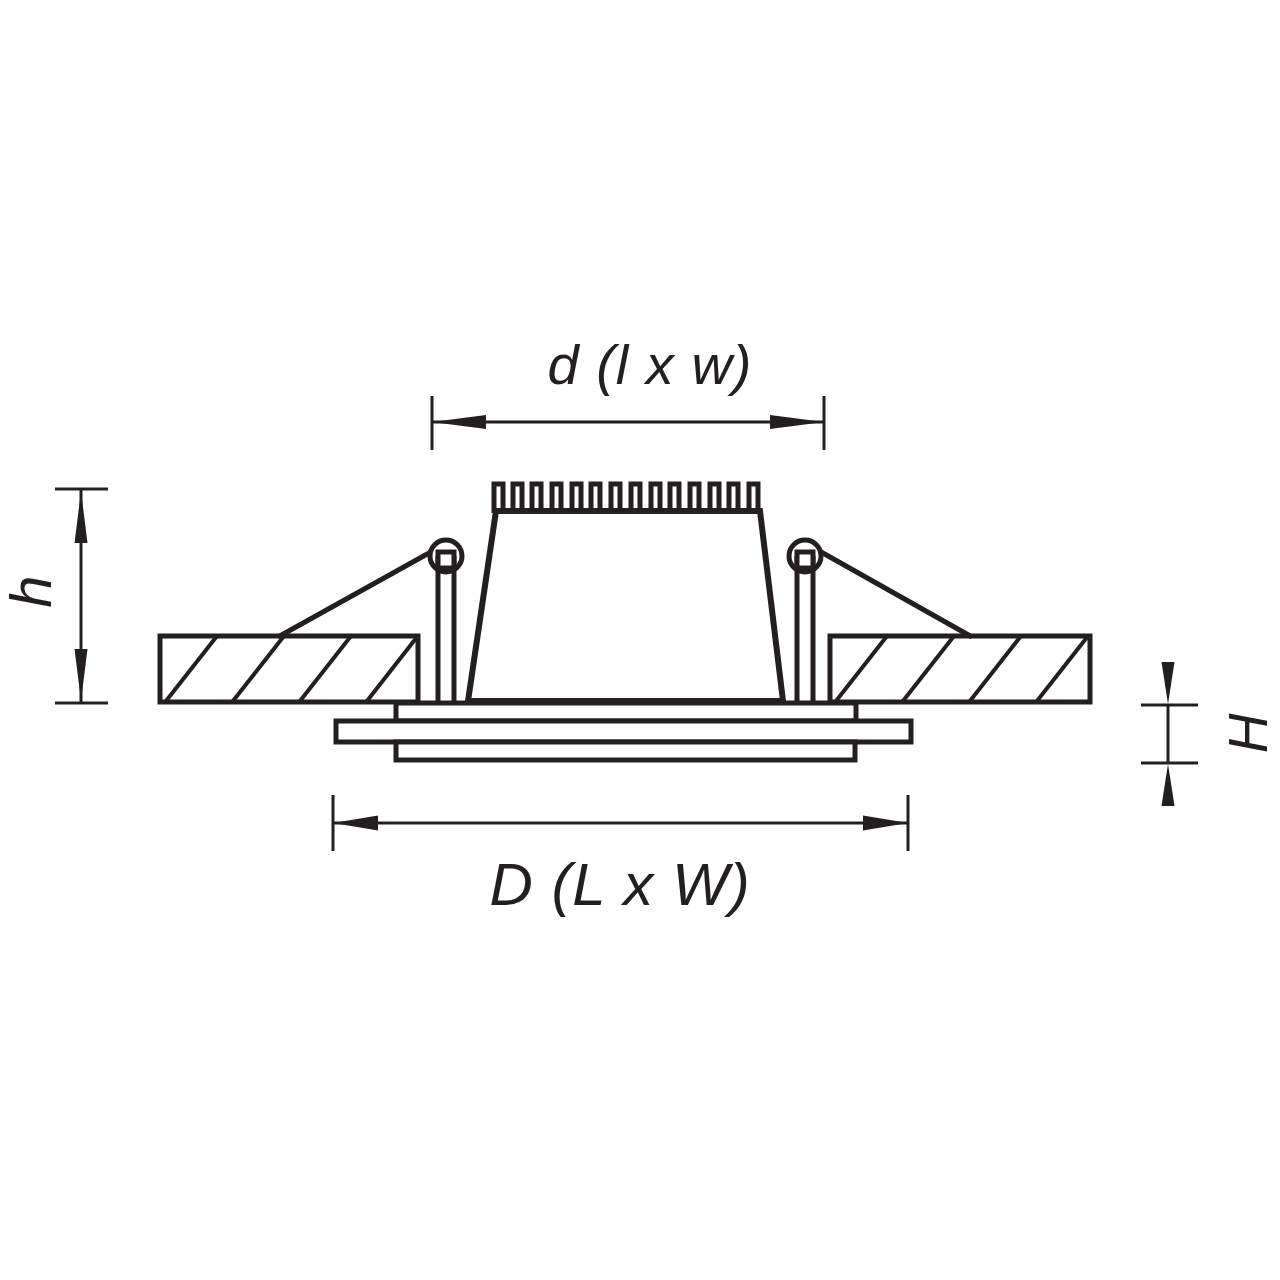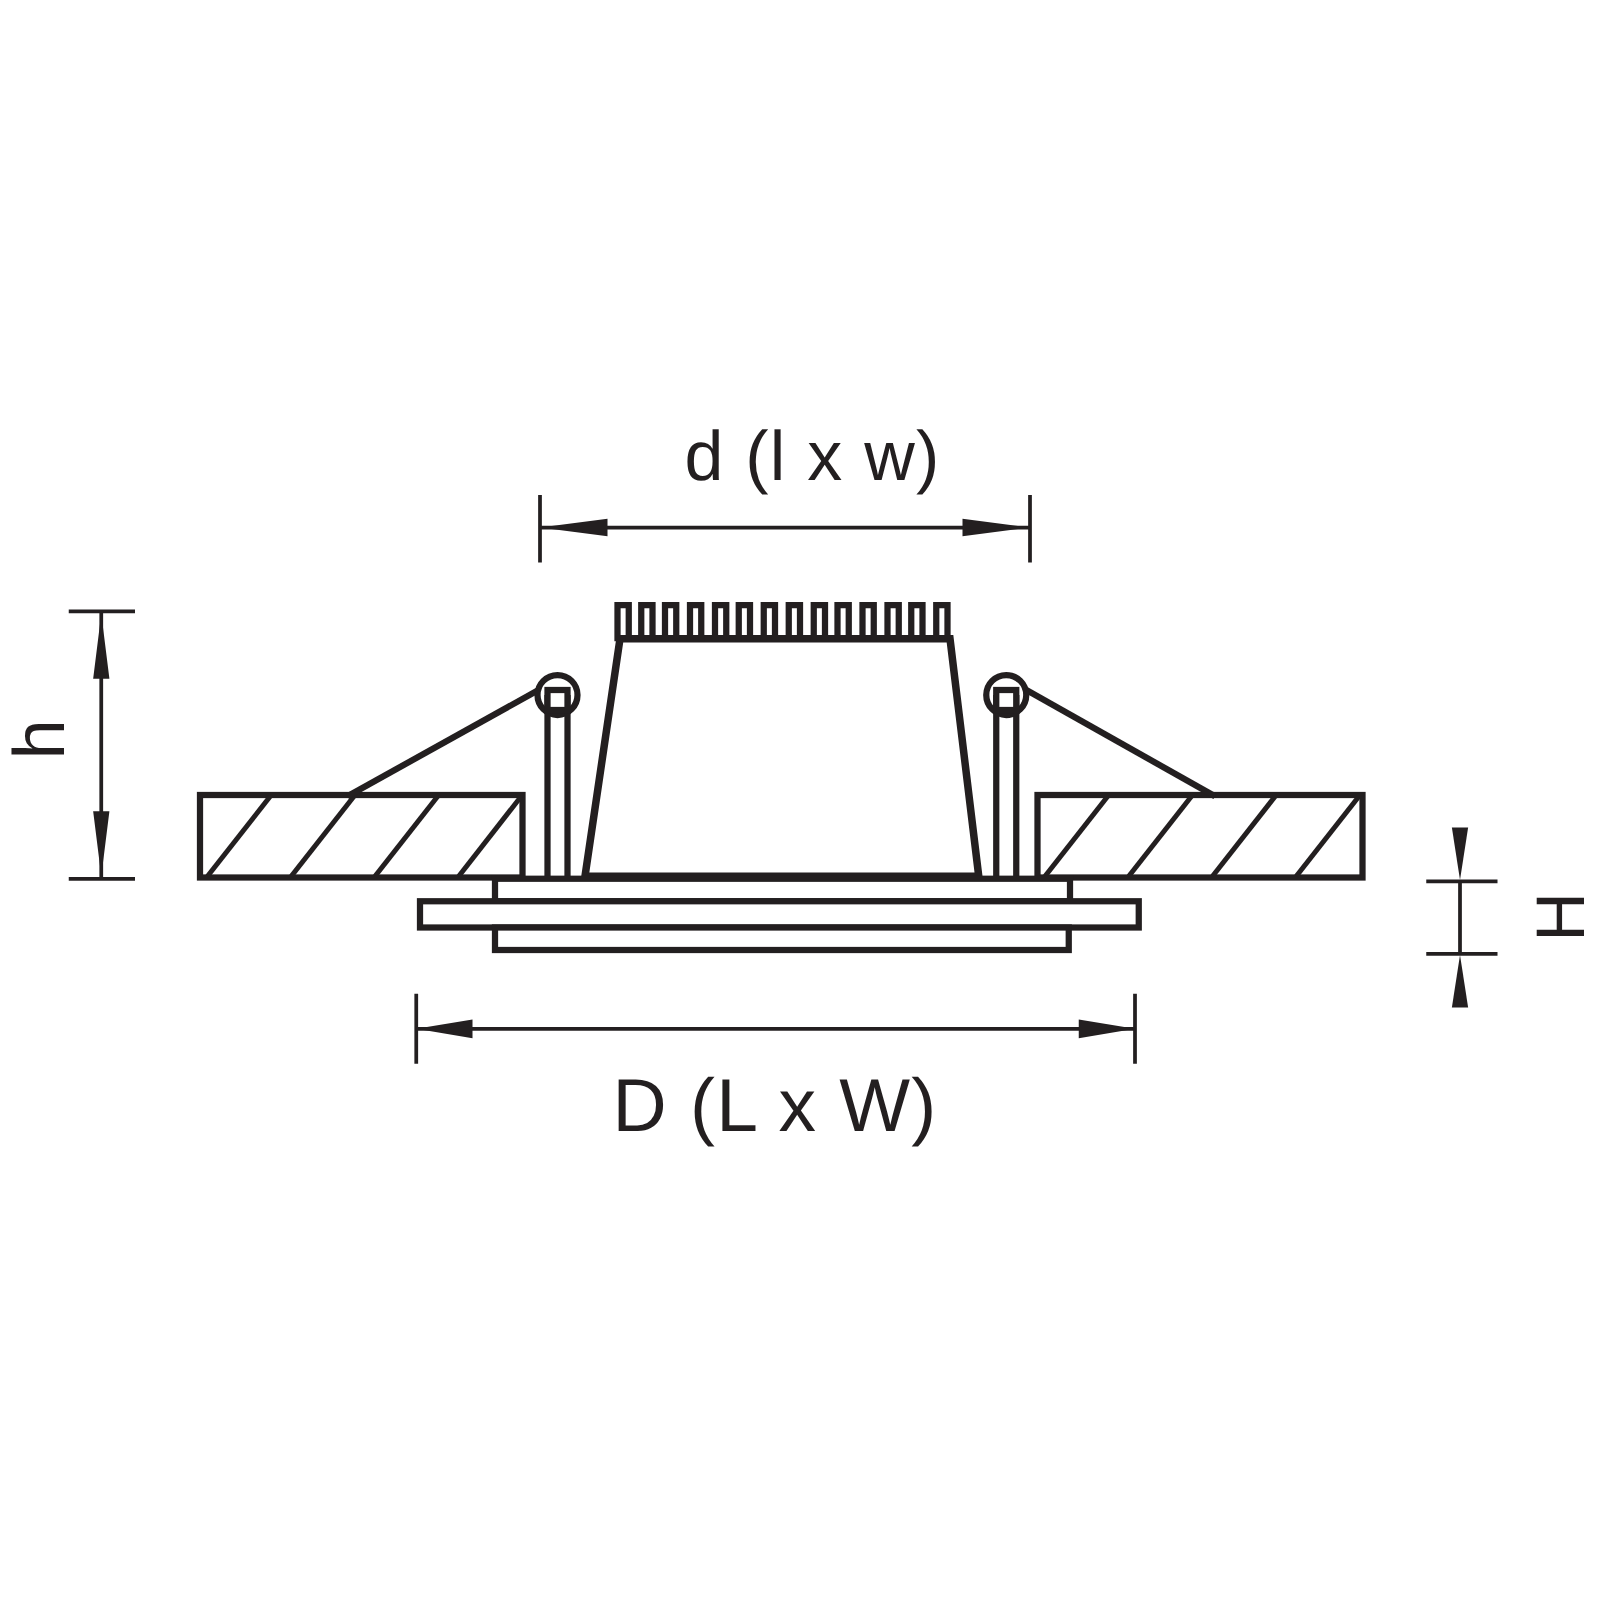--- a/index.html
+++ b/index.html
@@ -1,16 +1,16 @@
 <!DOCTYPE html>
 <html><head>
 <meta charset="utf-8">
 <style>
   html,body{margin:0;padding:0;background:#ffffff;}
-  .stage{width:1280px;height:1167px;position:relative;background:#ffffff;}
+  .stage{width:1280px;height:1167px;position:relative;background:#ffffff;font-style:italic;}
   svg{display:block;width:1280px;height:1280px;}
   
   .ink-stroke{stroke:#231f20;fill:none;}
   .w6{stroke-width:6;}
   .w5{stroke-width:5;}
   .w4{stroke-width:4;}
   .w3{stroke-width:3;}
   .white-fill{fill:#ffffff;}
   .ink-fill{fill:#231f20;stroke:none;}
   .dim-text{fill:#231f20;font-family:"Liberation Sans",sans-serif;letter-spacing:1px;}

